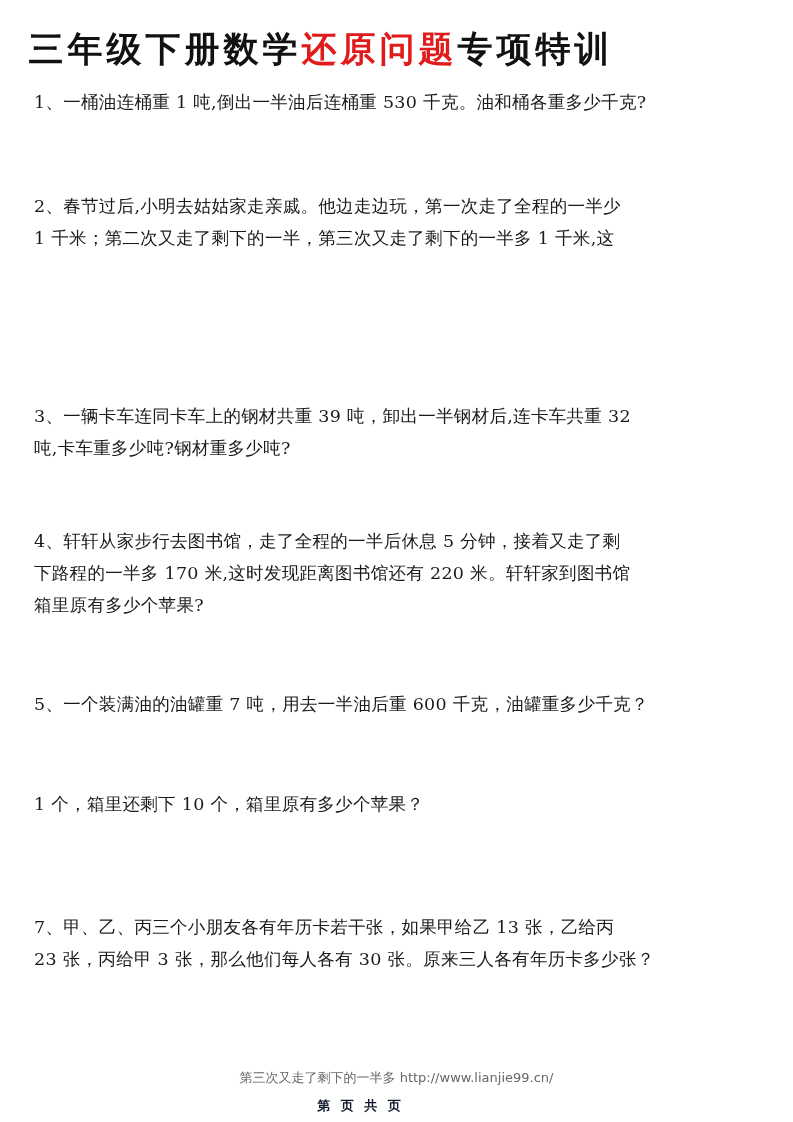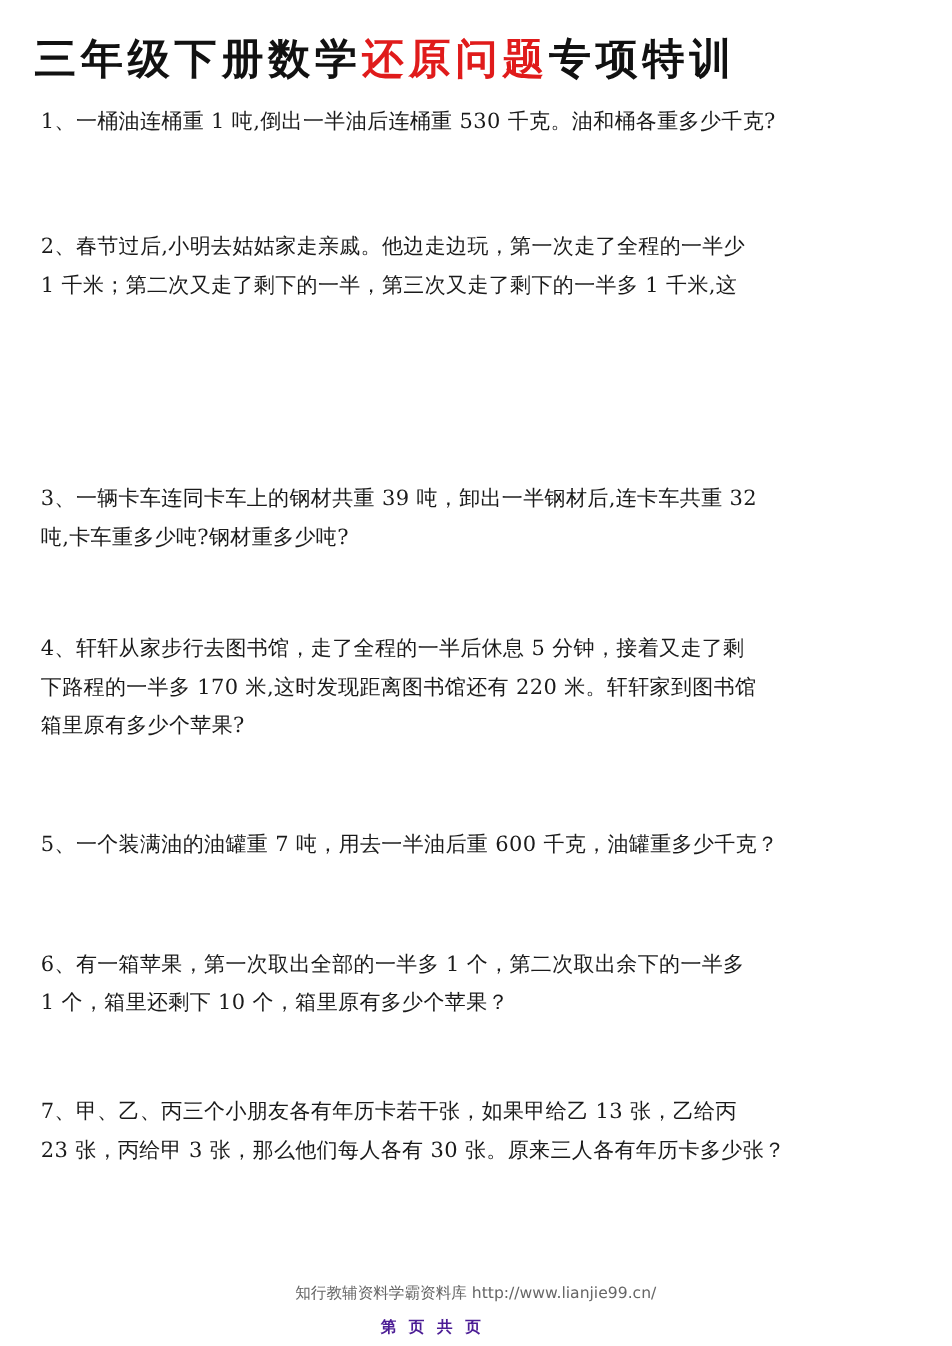--- a/index.html
+++ b/index.html
@@ -56,21 +56,21 @@
     }
     .footer-page {
       position: absolute;
       top: 1097px;
       left: 0;
       width: 718px;
       text-align: center;
       font-family: "DejaVu Sans", "Liberation Sans", sans-serif;
       font-size: 13px;
       font-weight: bold;
-      color: #4c1d95;
+      color: #0f172a;
       word-spacing: 6px;
     }
   </style>
 </head>
 <body>
 
 <div class="page-title">
   <span>三年级下册数学</span><span class="highlight">还原问题</span><span>专项特训</span>
 </div>
 
@@ -92,23 +92,22 @@
   <span class="line">4、轩轩从家步行去图书馆，走了全程的一半后休息 5 分钟，接着又走了剩</span>
   <span class="line">下路程的一半多 170 米,这时发现距离图书馆还有 220 米。轩轩家到图书馆</span>
   <span class="line">箱里原有多少个苹果?</span>
 </div>
 
 <div class="question" style="top:688px;">
   <span class="line">5、一个装满油的油罐重 7 吨，用去一半油后重 600 千克，油罐重多少千克？</span>
 </div>
 
 <div class="question" style="top:788px;">
-  <span class="line">6、有一箱苹果，第一次取出全部的一半多 1 个，第二次取出余下的一半多</span>
   <span class="line">1 个，箱里还剩下 10 个，箱里原有多少个苹果？</span>
 </div>
 
 <div class="question" style="top:911px;">
   <span class="line">7、甲、乙、丙三个小朋友各有年历卡若干张，如果甲给乙 13 张，乙给丙</span>
   <span class="line">23 张，丙给甲 3 张，那么他们每人各有 30 张。原来三人各有年历卡多少张？</span>
 </div>
 
-<div class="footer-source">知行教辅资料学霸资料库 http://www.lianjie99.cn/</div>
+<div class="footer-source">第三次又走了剩下的一半多 http://www.lianjie99.cn/</div>
 <div class="footer-page">第 页 共 页</div>
 
 </body></html>

